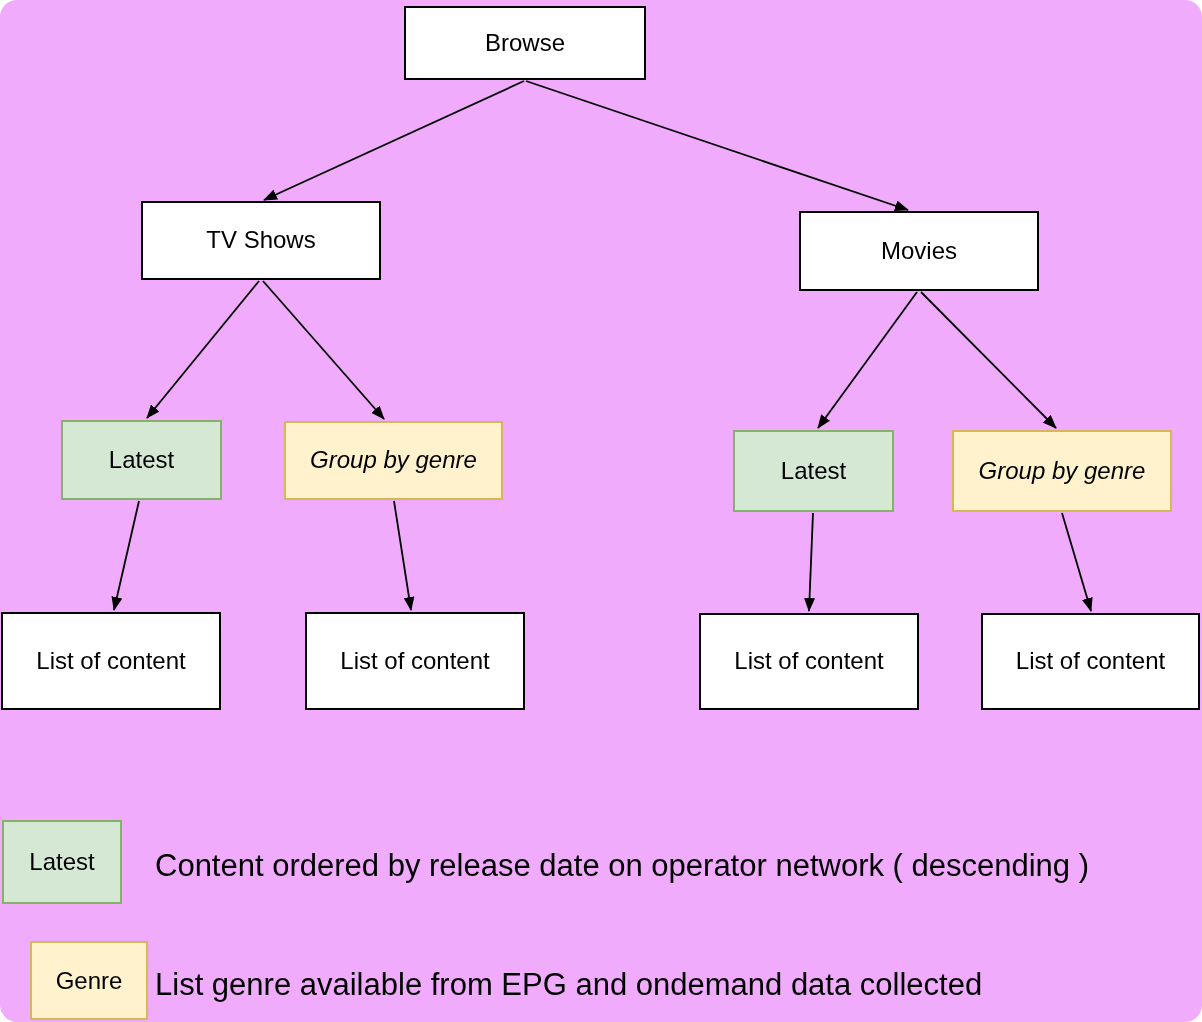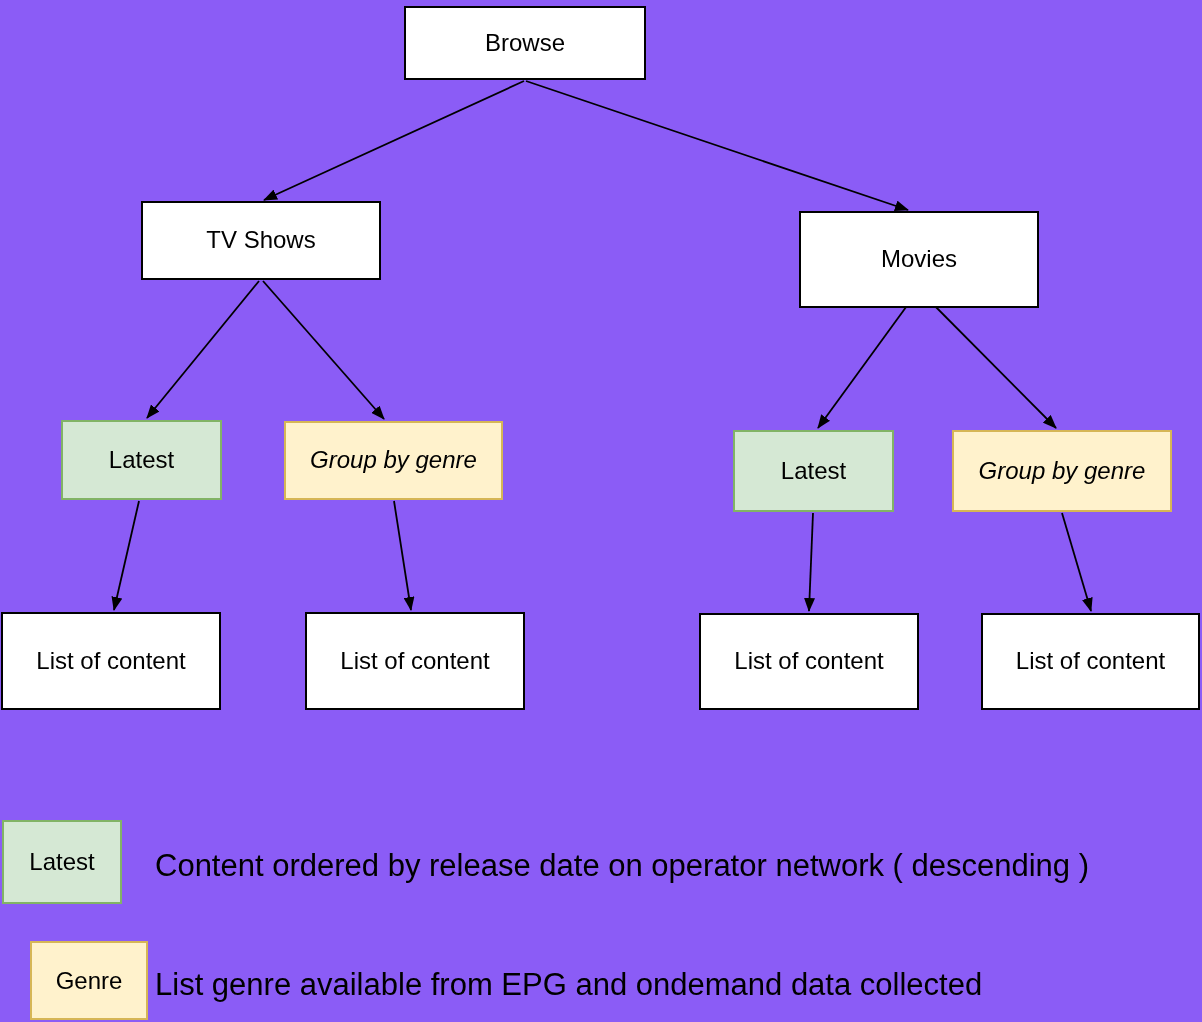--- a/index.html
+++ b/index.html
@@ -5,22 +5,23 @@
   html, body {
     margin: 0;
     padding: 0;
     background: #ffffff;
     font-family: "Liberation Sans", sans-serif;
   }
   #canvas {
     position: relative;
     width: 1202px;
     height: 1022px;
-    background: #8b5cf6;
+    background: #f0abfc;
     overflow: hidden;
+    border-radius: 17px;
   }
   #edges {
     position: absolute;
     left: 0;
     top: 0;
     z-index: 1;
     pointer-events: none;
   }
   .edge {
     stroke: #000000;
@@ -98,21 +99,21 @@
     <line class="edge" x1="917" y1="292" x2="818" y2="428" marker-end="url(#arrow)"></line>
     <line class="edge" x1="921" y1="292" x2="1056" y2="428" marker-end="url(#arrow)"></line>
     <line class="edge" x1="813" y1="513" x2="809" y2="611" marker-end="url(#arrow)"></line>
     <line class="edge" x1="1062" y1="513" x2="1091" y2="611" marker-end="url(#arrow)"></line>
   </svg>
 
   <div class="node" style="left:404px; top:6px;   width:242px; height:74px;">Browse</div>
 
   <div class="node" style="left:141px; top:201px; width:240px; height:79px;">TV Shows</div>
 
-  <div class="node" style="left:799px; top:211px; width:240px; height:97px;">Movies</div>
+  <div class="node" style="left:799px; top:211px; width:240px; height:80px;">Movies</div>
 
   <div class="node green" style="left:61px;  top:420px; width:161px; height:80px;">Latest</div>
 
   <div class="node yellow" style="left:284px; top:421px; width:219px; height:79px;">Group by genre</div>
 
   <div class="node green" style="left:733px; top:430px; width:161px; height:82px;">Latest</div>
 
   <div class="node yellow" style="left:952px; top:430px; width:220px; height:82px;">Group by genre</div>
 
   <div class="node" style="left:1px;   top:612px; width:220px; height:98px;">List of content</div>

